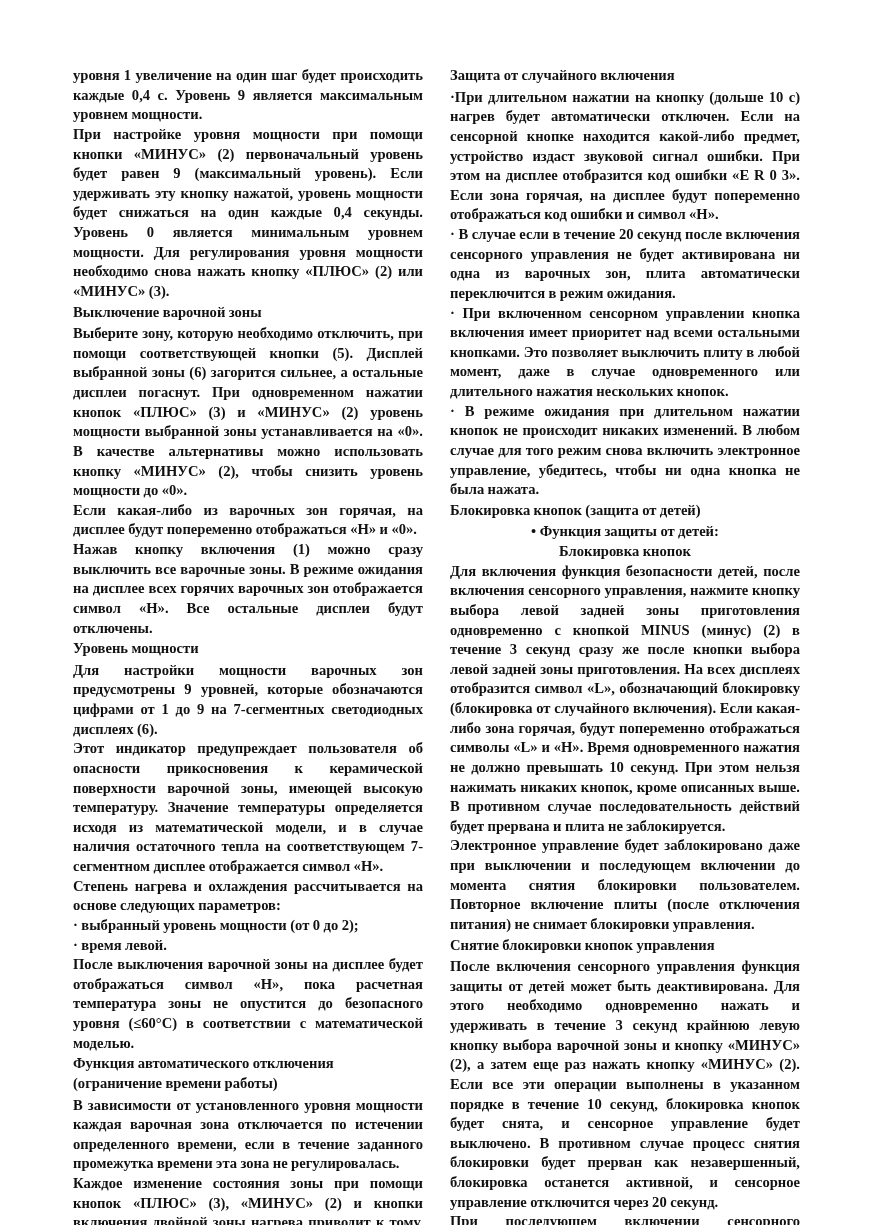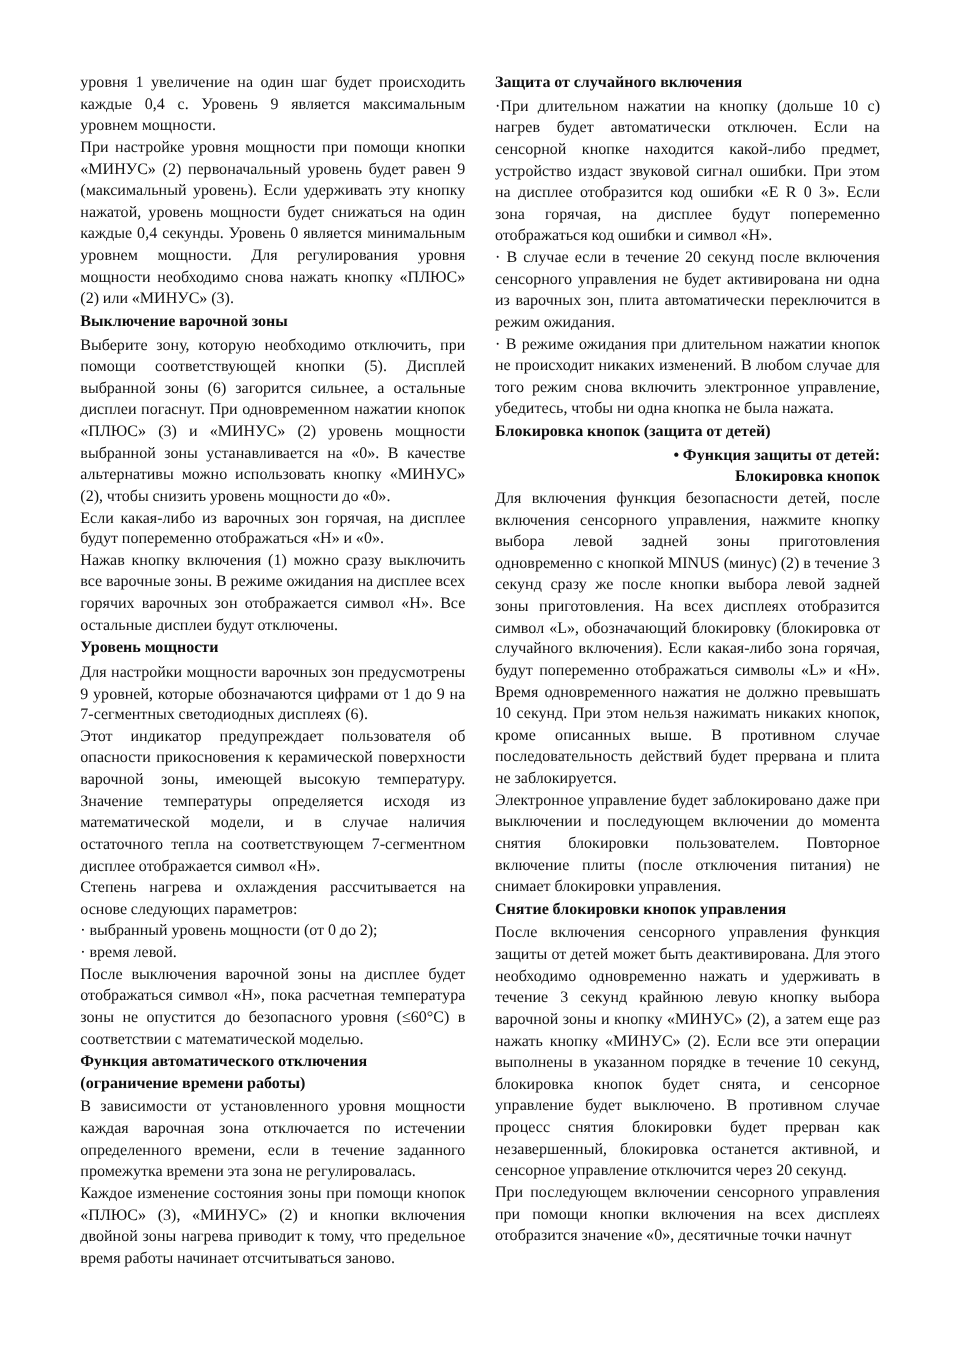--- a/index.html
+++ b/index.html
@@ -30,31 +30,31 @@
     min-width: 0;
   }
   .block {
     margin: 0;
     font-size: 14.6px;
     line-height: 1.345;
     text-align: justify;
     word-spacing: -0.2px;
   }
   .block.p {
-    font-weight: normal;
+    font-weight: bold;
   }
   .block.h {
     font-weight: bold;
     text-align: left;
     margin-top: 1px;
     margin-bottom: 2px;
   }
   .block.hs {
     font-weight: bold;
-    text-align: right;
+    text-align: center;
     margin: 0;
   }
   .col .block:first-child {
     margin-top: 0;
   }
 </style>
 </head>
 <body>
 
 <div class="page">
@@ -74,20 +74,21 @@
         <p class="block p">· время левой.</p>
         <p class="block p">После выключения варочной зоны на дисплее будет отображаться символ «Н», пока расчетная температура зоны не опустится до безопасного уровня (≤60°C) в соответствии с математической моделью.</p>
         <div class="block h">Функция автоматического отключения (ограничение времени работы)</div>
         <p class="block p">В зависимости от установленного уровня мощности каждая варочная зона отключается по истечении определенного времени, если в течение заданного промежутка времени эта зона не регулировалась.</p>
         <p class="block p">Каждое изменение состояния зоны при помощи кнопок «ПЛЮС» (3), «МИНУС» (2) и кнопки включения двойной зоны нагрева приводит к тому, что предельное время работы начинает отсчитываться заново.</p>
       </div>
     <div class="col">
         <div class="block h">Защита от случайного включения</div>
         <p class="block p">·При длительном нажатии на кнопку (дольше 10 с) нагрев будет автоматически отключен. Если на сенсорной кнопке находится какой-либо предмет, устройство издаст звуковой сигнал ошибки. При этом на дисплее отобразится код ошибки «E R 0 3». Если зона горячая, на дисплее будут попеременно отображаться код ошибки и символ «Н».</p>
         <p class="block p">· В случае если в течение 20 секунд после включения сенсорного управления не будет активирована ни одна из варочных зон, плита автоматически переключится в режим ожидания.</p>
+        <p class="block p">· При включенном сенсорном управлении кнопка включения имеет приоритет над всеми остальными кнопками. Это позволяет выключить плиту в любой момент, даже в случае одновременного или длительного нажатия нескольких кнопок.</p>
         <p class="block p">· В режиме ожидания при длительном нажатии кнопок не происходит никаких изменений. В любом случае для того режим снова включить электронное управление, убедитесь, чтобы ни одна кнопка не была нажата.</p>
         <div class="block h">Блокировка кнопок (защита от детей)</div>
         <div class="block hs">• Функция защиты от детей:</div>
         <div class="block hs">Блокировка кнопок</div>
         <p class="block p">Для включения функция безопасности детей, после включения сенсорного управления, нажмите кнопку выбора левой задней зоны приготовления одновременно с кнопкой MINUS (минус) (2) в течение 3 секунд сразу же после кнопки выбора левой задней зоны приготовления. На всех дисплеях отобразится символ «L», обозначающий блокировку (блокировка от случайного включения). Если какая-либо зона горячая, будут попеременно отображаться символы «L» и «Н». Время одновременного нажатия не должно превышать 10 секунд. При этом нельзя нажимать никаких кнопок, кроме описанных выше. В противном случае последовательность действий будет прервана и плита не заблокируется.</p>
         <p class="block p">Электронное управление будет заблокировано даже при выключении и последующем включении до момента снятия блокировки пользователем. Повторное включение плиты (после отключения питания) не снимает блокировки управления.</p>
         <div class="block h">Снятие блокировки кнопок управления</div>
         <p class="block p">После включения сенсорного управления функция защиты от детей может быть деактивирована. Для этого необходимо одновременно нажать и удерживать в течение 3 секунд крайнюю левую кнопку выбора варочной зоны и кнопку «МИНУС» (2), а затем еще раз нажать кнопку «МИНУС» (2). Если все эти операции выполнены в указанном порядке в течение 10 секунд, блокировка кнопок будет снята, и сенсорное управление будет выключено. В противном случае процесс снятия блокировки будет прерван как незавершенный, блокировка останется активной, и сенсорное управление отключится через 20 секунд.</p>
         <p class="block p">При последующем включении сенсорного управления при помощи кнопки включения на всех дисплеях отобразится значение «0», десятичные точки начнут</p>
       </div>

